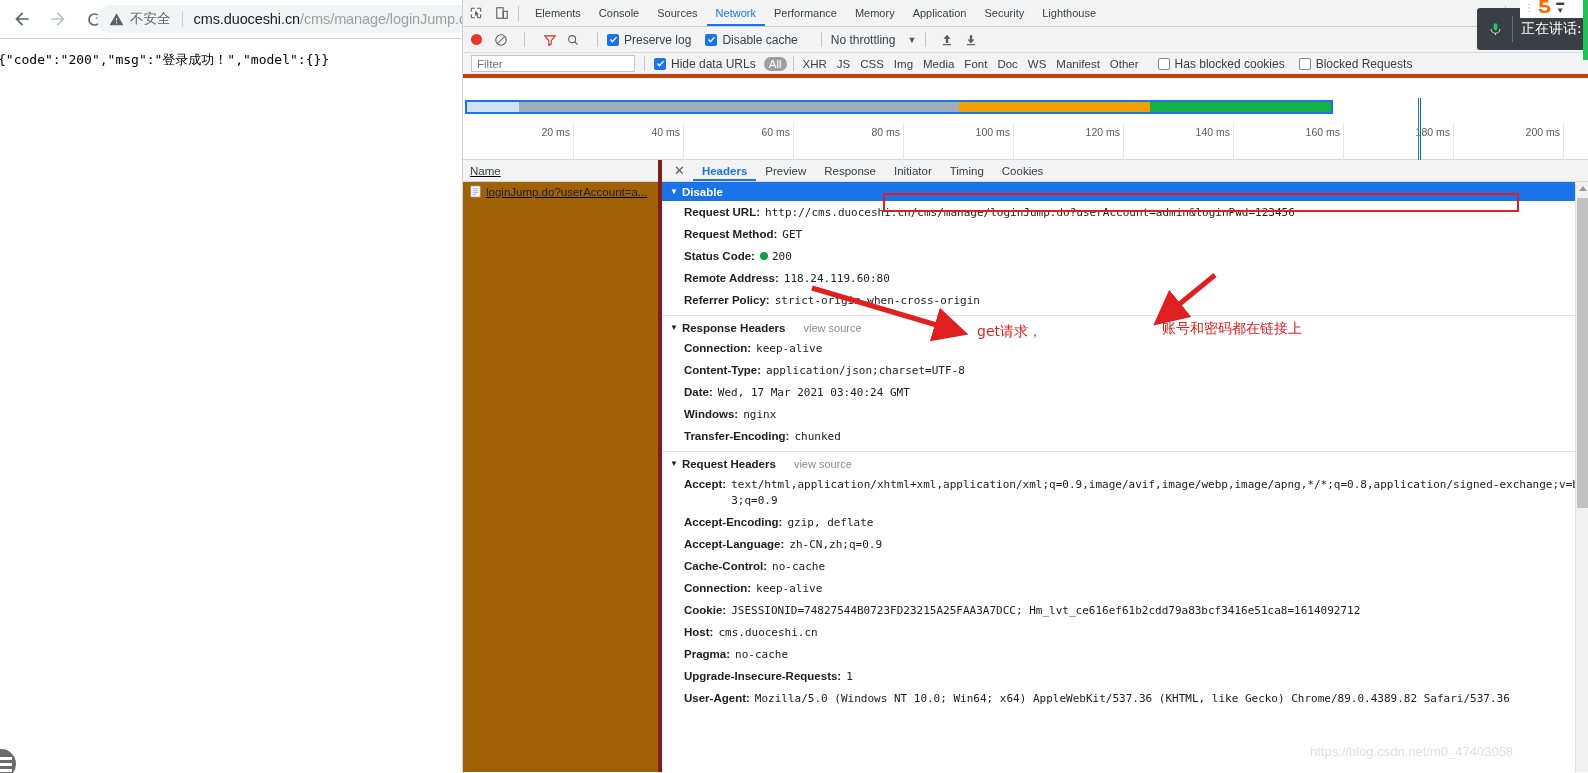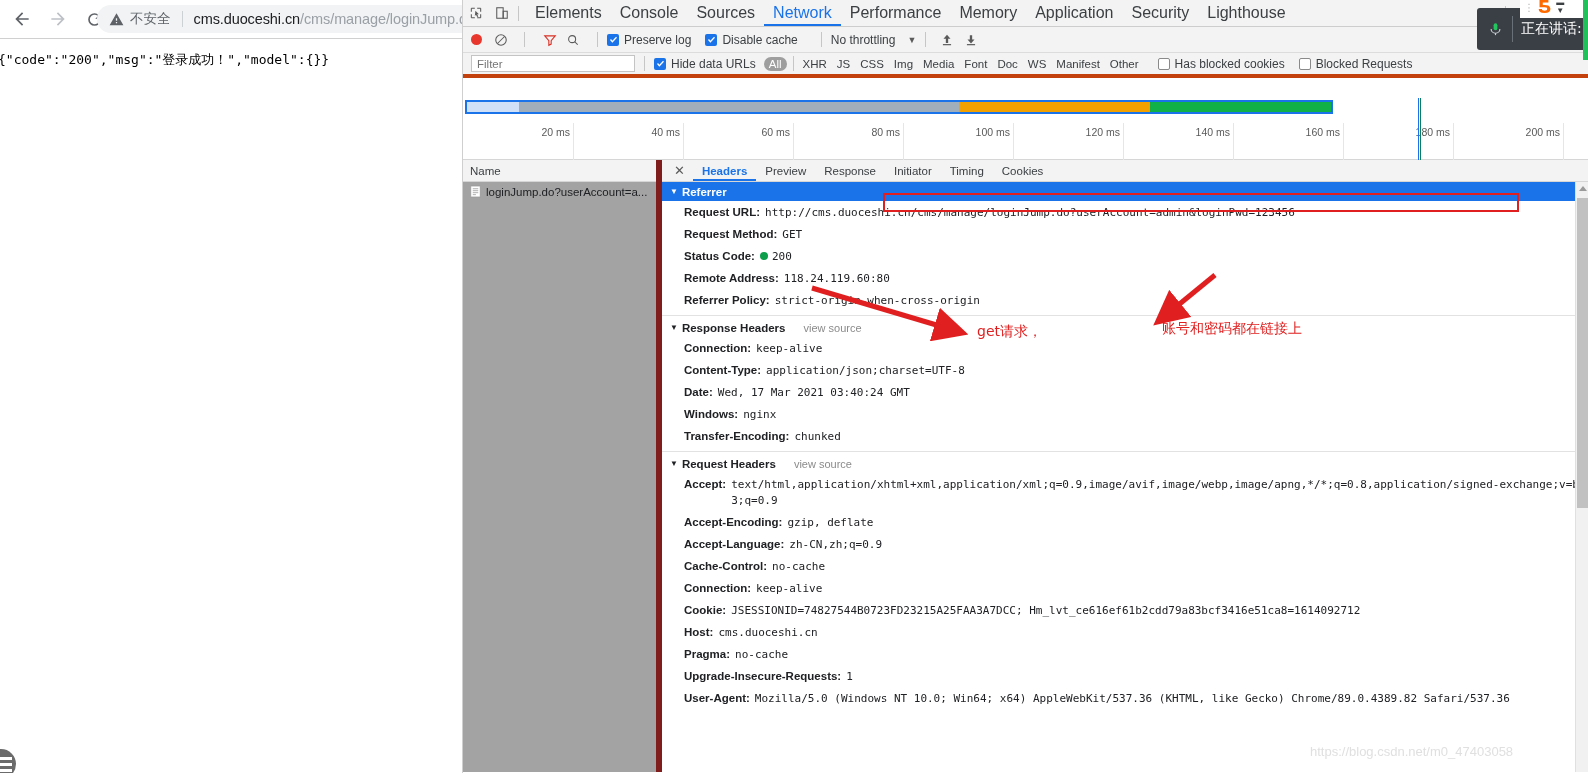--- a/index.html
+++ b/index.html
@@ -80,21 +80,21 @@
     position: relative; height: 27px; background: #f3f3f3;
     border-bottom: 1px solid #cdcdcd;
     display: flex; align-items: center;
   }
   .dt-tabbar .tool-ico {
     width: 26px; height: 26px; display: flex; align-items: center; justify-content: center;
     color: #5a5a5a;
   }
   .tb-sep { width: 1px; height: 15px; background: #c6c6c6; margin: 0 7px 0 3px; }
   .dt-tab {
-    font-size: 16px; color: #3c4043; padding: 0 9px; height: 26px;
+    font-size: 11px; color: #3c4043; padding: 0 9px; height: 26px;
     display: flex; align-items: center; white-space: nowrap;
   }
   .dt-tab.active { color: #1a73e8; box-shadow: inset 0 -2px 0 #1a73e8; }
   .dt-right { position: absolute; right: 0; top: 0; height: 26px; display: flex; align-items: center; }
   .dt-right .tool-ico { color: #5a5a5a; }
   .dt-right .vsep { width: 1px; height: 15px; background: #c6c6c6; margin: 0 4px; }
 
   .dt-toolbar {
     height: 26px; background: #f3f3f3; border-bottom: 1px solid #dcdcdc;
     display: flex; align-items: center; padding-left: 8px; position: relative;
@@ -142,21 +142,21 @@
   }
   .bar-wrap {
     position: absolute; left: 2px; top: 22px; height: 14px; width: 868px;
     border: 2px solid #1a73e8; background: #fff;
   }
   .seg { position: absolute; top: 0; height: 10px; }
   .evline { position: absolute; top: 20px; height: 62px; width: 1px; }
 
   
   .dt-split { position: relative; height: calc(773px - 27px - 26px - 25px - 83px); display: flex; }
-  .req-list { width: 199px; border-right: 6px solid #7f1d1d; background: #a3a3a3; }
+  .req-list { width: 199px; border-right: 4px solid #7f1d1d; background: #a16207; text-decoration: underline; }
   .rl-head {
     height: 22px; background: #f3f3f3; border-bottom: 1px solid #d6d6d6;
     font-size: 11.5px; color: #3c4043; display: flex; align-items: center; padding-left: 7px;
   }
   .rl-row {
     height: 19px; display: flex; align-items: center; padding-left: 7px;
     font-size: 11.5px; color: #202124; white-space: nowrap; overflow: hidden;
   }
   .doc-ico { margin-right: 5px; display:flex; flex:none; }
 
@@ -499,21 +499,21 @@
           <span class="det-tab">Response</span>
           <span class="det-tab">Initiator</span>
           <span class="det-tab">Timing</span>
           <span class="det-tab">Cookies</span>
         </div>
 
         <div class="det-body">
 
           <div class="sec-head selected">
             <span class="tri">▼</span>
-            <span>Referrer</span>
+            <span>Disable</span>
           </div>
           <div class="kvrow">
             <span class="k">Request URL:</span>
             <span class="v">http://cms.duoceshi.cn/cms/manage/loginJump.do?userAccount=admin&amp;loginPwd=123456</span>
           </div>
           <div class="kvrow">
             <span class="k">Request Method:</span>
             <span class="v">GET</span>
           </div>
           <div class="kvrow">

